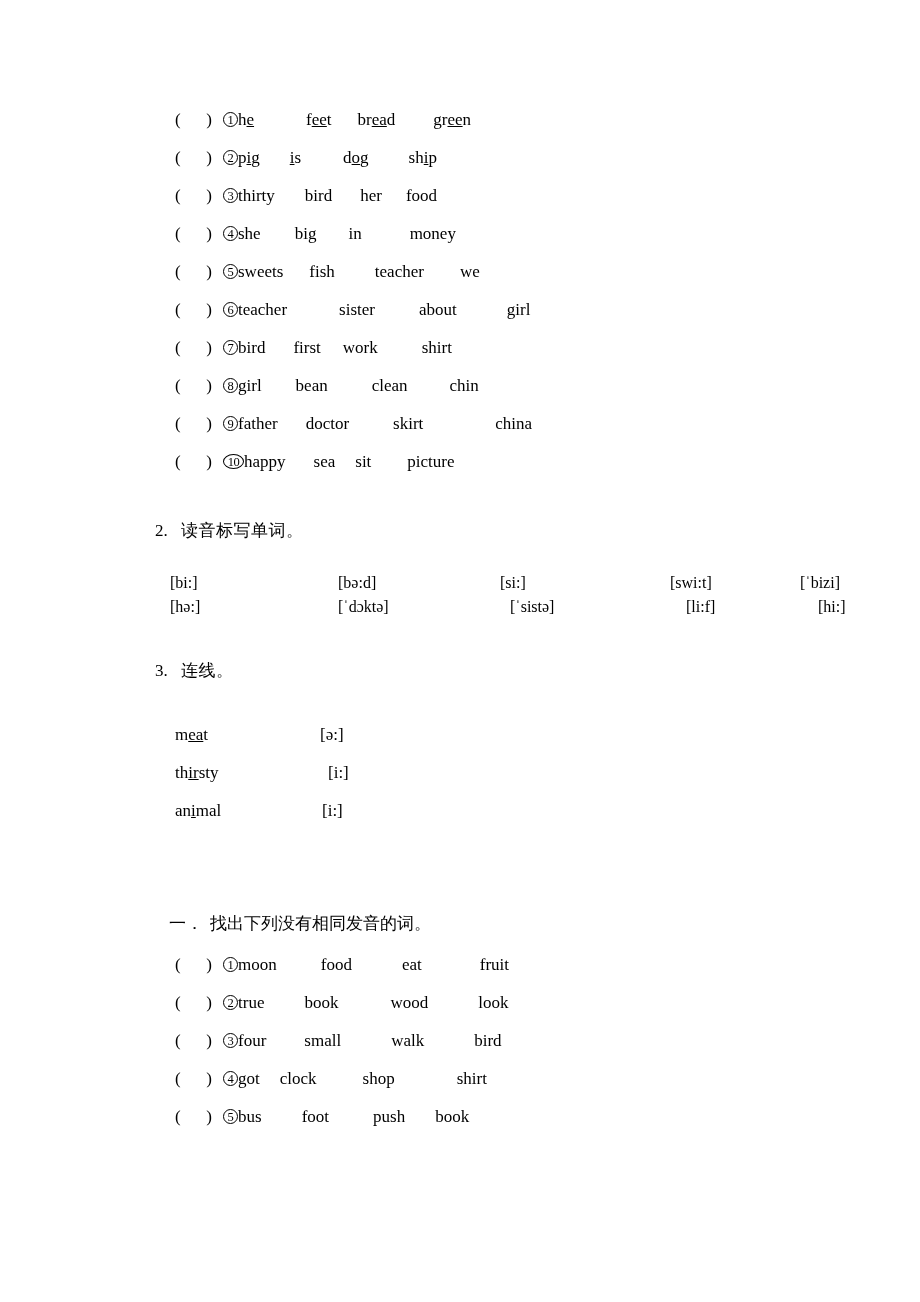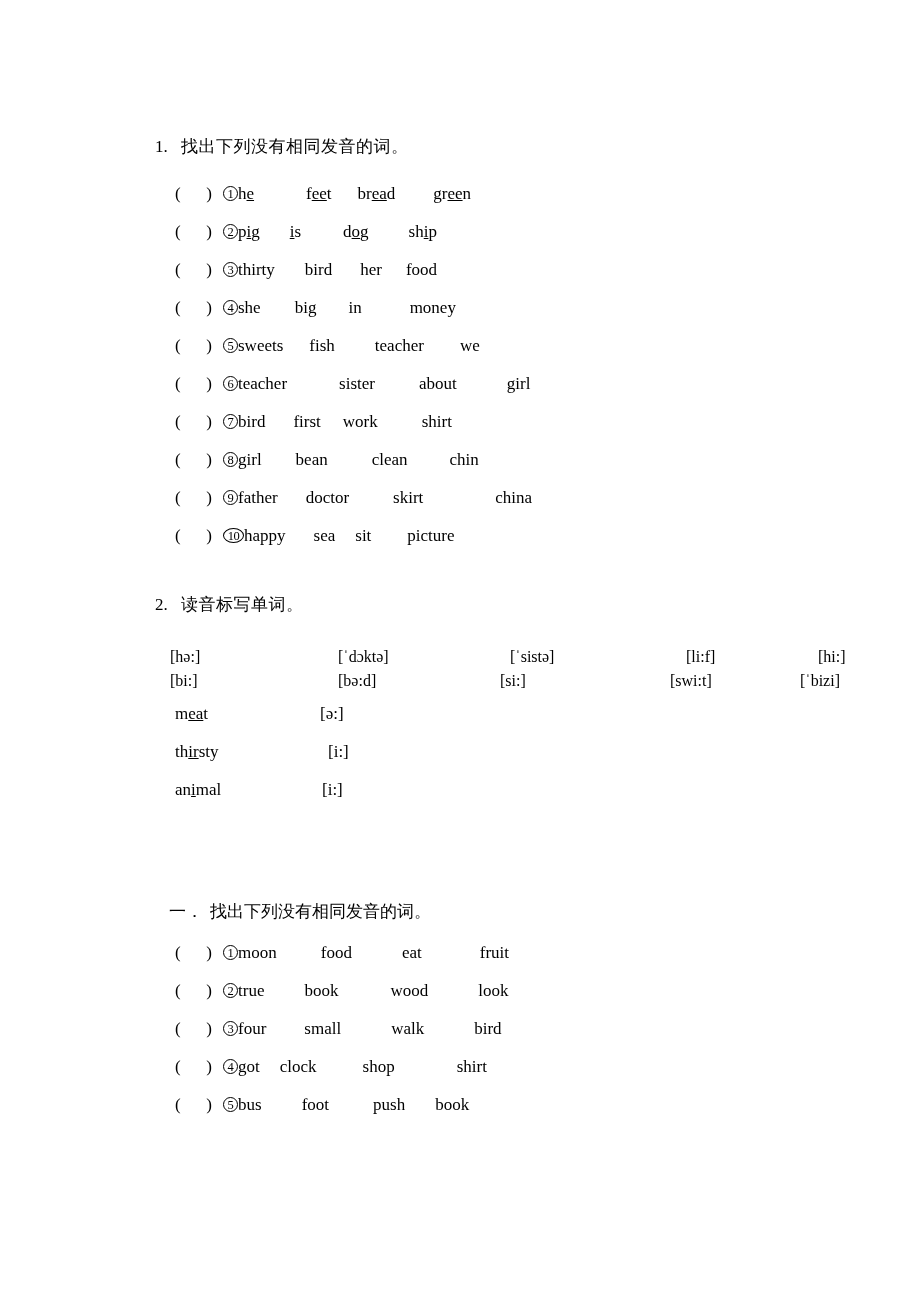--- a/index.html
+++ b/index.html
@@ -112,21 +112,21 @@
   }
 
   
   .match-block {
     margin-top: 8px;
     padding-left: 175px;
   }
   .match-row {
     display: flex;
     height: 38px;
-    align-items: flex-start;
+    align-items: center;
     font-size: 17px;
   }
   .match-row .word {
     width: 145px;
     flex: 0 0 145px;
     white-space: pre;
   }
   .match-row .sym {
     white-space: pre;
   }
@@ -148,56 +148,56 @@
   }
   .mc-row.b2 {
     padding-left: 175px;
   }
 </style>
 </head>
 <body>
 
 <div class="page">
 
-  <div class="sec-head">
-    <span class="num">1.</span><span class="cn">找出下列没有相同发音的词。</span>
-  </div>
   <div class="mc-list" id="s1-rows">
       <div class="mc-row"><span class="paren">(      )</span><span class="circ">1</span><span class="opt first">h<u class="ul">e</u></span><span class="opt" style="margin-left: 52px;">f<u class="ul">ee</u>t</span><span class="opt" style="margin-left: 26px;">br<u class="ul">ea</u>d</span><span class="opt" style="margin-left: 38px;">gr<u class="ul">ee</u>n</span></div>
       <div class="mc-row"><span class="paren">(      )</span><span class="circ">2</span><span class="opt first">p<u class="ul">i</u>g</span><span class="opt" style="margin-left: 30px;"><u class="ul">i</u>s</span><span class="opt" style="margin-left: 42px;">d<u class="ul">o</u>g</span><span class="opt" style="margin-left: 40px;">sh<u class="ul">i</u>p</span></div>
       <div class="mc-row"><span class="paren">(      )</span><span class="circ">3</span><span class="opt first">thirty</span><span class="opt" style="margin-left: 30px;">bird</span><span class="opt" style="margin-left: 28px;">her</span><span class="opt" style="margin-left: 24px;">food</span></div>
       <div class="mc-row"><span class="paren">(      )</span><span class="circ">4</span><span class="opt first">she</span><span class="opt" style="margin-left: 34px;">big</span><span class="opt" style="margin-left: 32px;">in</span><span class="opt" style="margin-left: 48px;">money</span></div>
       <div class="mc-row"><span class="paren">(      )</span><span class="circ">5</span><span class="opt first">sweets</span><span class="opt" style="margin-left: 26px;">fish</span><span class="opt" style="margin-left: 40px;">teacher</span><span class="opt" style="margin-left: 36px;">we</span></div>
       <div class="mc-row"><span class="paren">(      )</span><span class="circ">6</span><span class="opt first">teacher</span><span class="opt" style="margin-left: 52px;">sister</span><span class="opt" style="margin-left: 44px;">about</span><span class="opt" style="margin-left: 50px;">girl</span></div>
       <div class="mc-row"><span class="paren">(      )</span><span class="circ">7</span><span class="opt first">bird</span><span class="opt" style="margin-left: 28px;">first</span><span class="opt" style="margin-left: 22px;">work</span><span class="opt" style="margin-left: 44px;">shirt</span></div>
       <div class="mc-row"><span class="paren">(      )</span><span class="circ">8</span><span class="opt first">girl</span><span class="opt" style="margin-left: 34px;">bean</span><span class="opt" style="margin-left: 44px;">clean</span><span class="opt" style="margin-left: 42px;">chin</span></div>
       <div class="mc-row"><span class="paren">(      )</span><span class="circ">9</span><span class="opt first">father</span><span class="opt" style="margin-left: 28px;">doctor</span><span class="opt" style="margin-left: 44px;">skirt</span><span class="opt" style="margin-left: 72px;">china</span></div>
       <div class="mc-row"><span class="paren">(      )</span><span class="circ wide">10</span><span class="opt first">happy</span><span class="opt" style="margin-left: 28px;">sea</span><span class="opt" style="margin-left: 20px;">sit</span><span class="opt" style="margin-left: 36px;">picture</span></div>
     </div>
 
   <div class="sec-head" style="margin-top:4px;">
     <span class="num">2.</span><span class="cn">读音标写单词。</span>
   </div>
   <div class="phon-block">
+    <div class="phon-row" id="s2-row1" style="position: relative;">
+        <span class="phon-cell" style="position: absolute; margin-left: 0px;">[bi:]</span>
+        <span class="phon-cell" style="position: absolute; margin-left: 168px;">[bə:d]</span>
+        <span class="phon-cell" style="position: absolute; margin-left: 330px;">[si:]</span>
+        <span class="phon-cell" style="position: absolute; margin-left: 500px;">[swi:t]</span>
+        <span class="phon-cell" style="position: absolute; margin-left: 630px;">[ˈbizi]</span>
+      </div>
     <div class="phon-row" id="s2-row2" style="position: relative;">
         <span class="phon-cell" style="position: absolute; margin-left: 0px;">[hə:]</span>
         <span class="phon-cell" style="position: absolute; margin-left: 168px;">[ˈdɔktə]</span>
         <span class="phon-cell" style="position: absolute; margin-left: 340px;">[ˈsistə]</span>
         <span class="phon-cell" style="position: absolute; margin-left: 516px;">[li:f]</span>
         <span class="phon-cell" style="position: absolute; margin-left: 648px;">[hi:]</span>
       </div>
-    <div class="phon-row" id="s2-row1" style="position: relative;">
-        <span class="phon-cell" style="position: absolute; margin-left: 0px;">[bi:]</span>
-        <span class="phon-cell" style="position: absolute; margin-left: 168px;">[bə:d]</span>
-        <span class="phon-cell" style="position: absolute; margin-left: 330px;">[si:]</span>
-        <span class="phon-cell" style="position: absolute; margin-left: 500px;">[swi:t]</span>
-        <span class="phon-cell" style="position: absolute; margin-left: 630px;">[ˈbizi]</span>
-      </div>
-  </div>
-
+  </div>
+
+  <div class="sec-head" style="margin-top:12px;">
+    <span class="num">3.</span><span class="cn">连线。</span>
+  </div>
   <div class="match-block" id="s3-rows">
       <div class="match-row">
         <span class="word">m<u class="ul">ea</u>t</span>
         <span class="sym" style="margin-left: 0px;">[ə:]</span>
       </div>
       <div class="match-row">
         <span class="word">th<u class="ul">ir</u>sty</span>
         <span class="sym" style="margin-left: 8px;">[i:]</span>
       </div>
       <div class="match-row">

